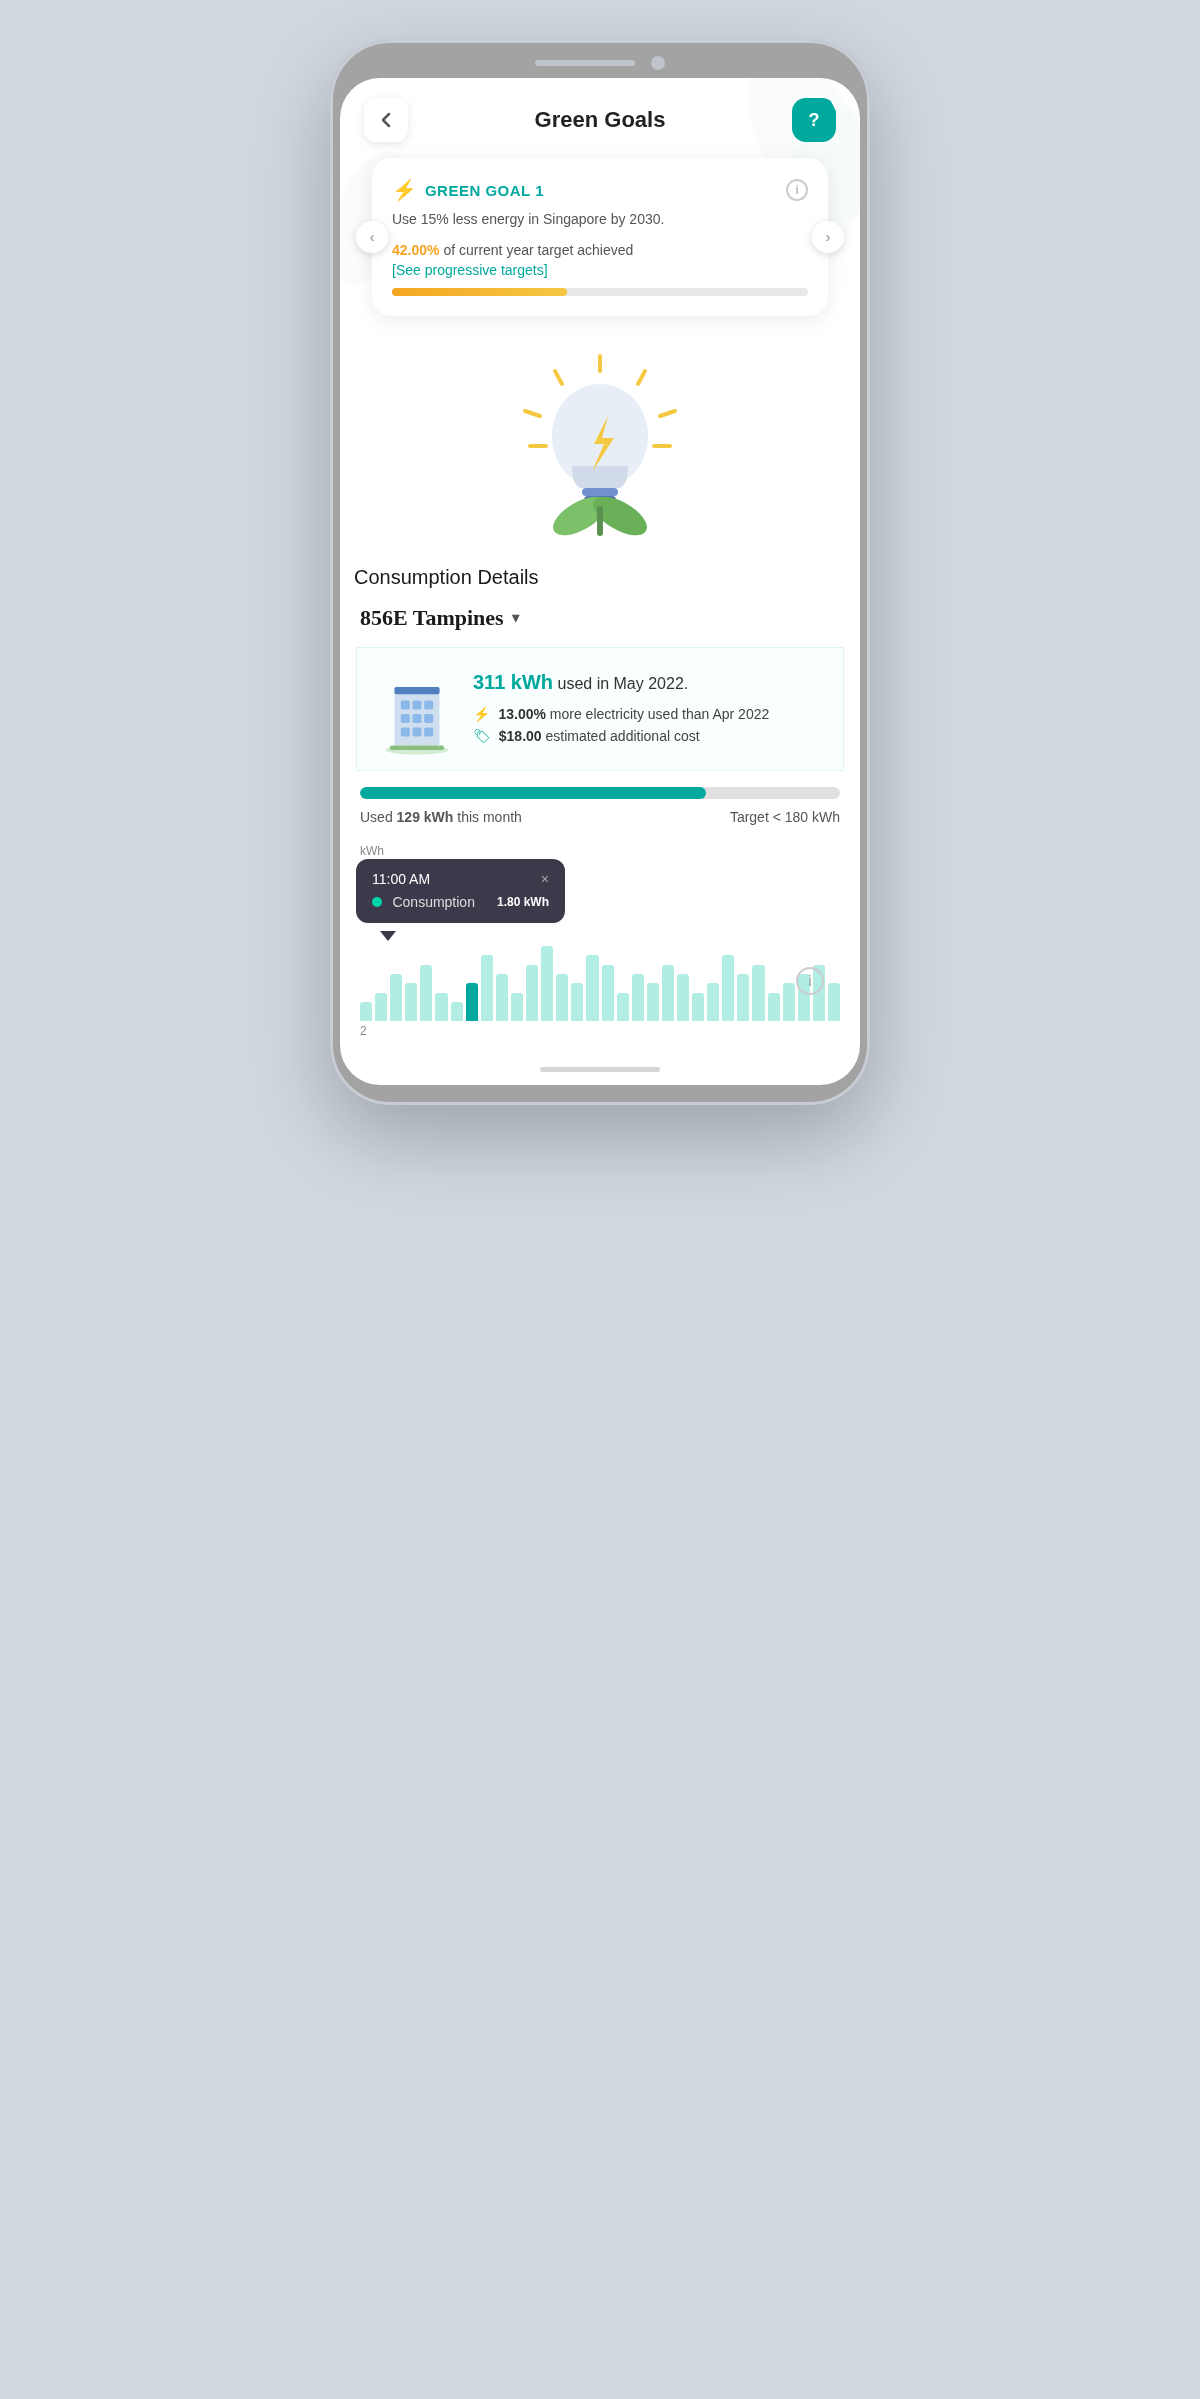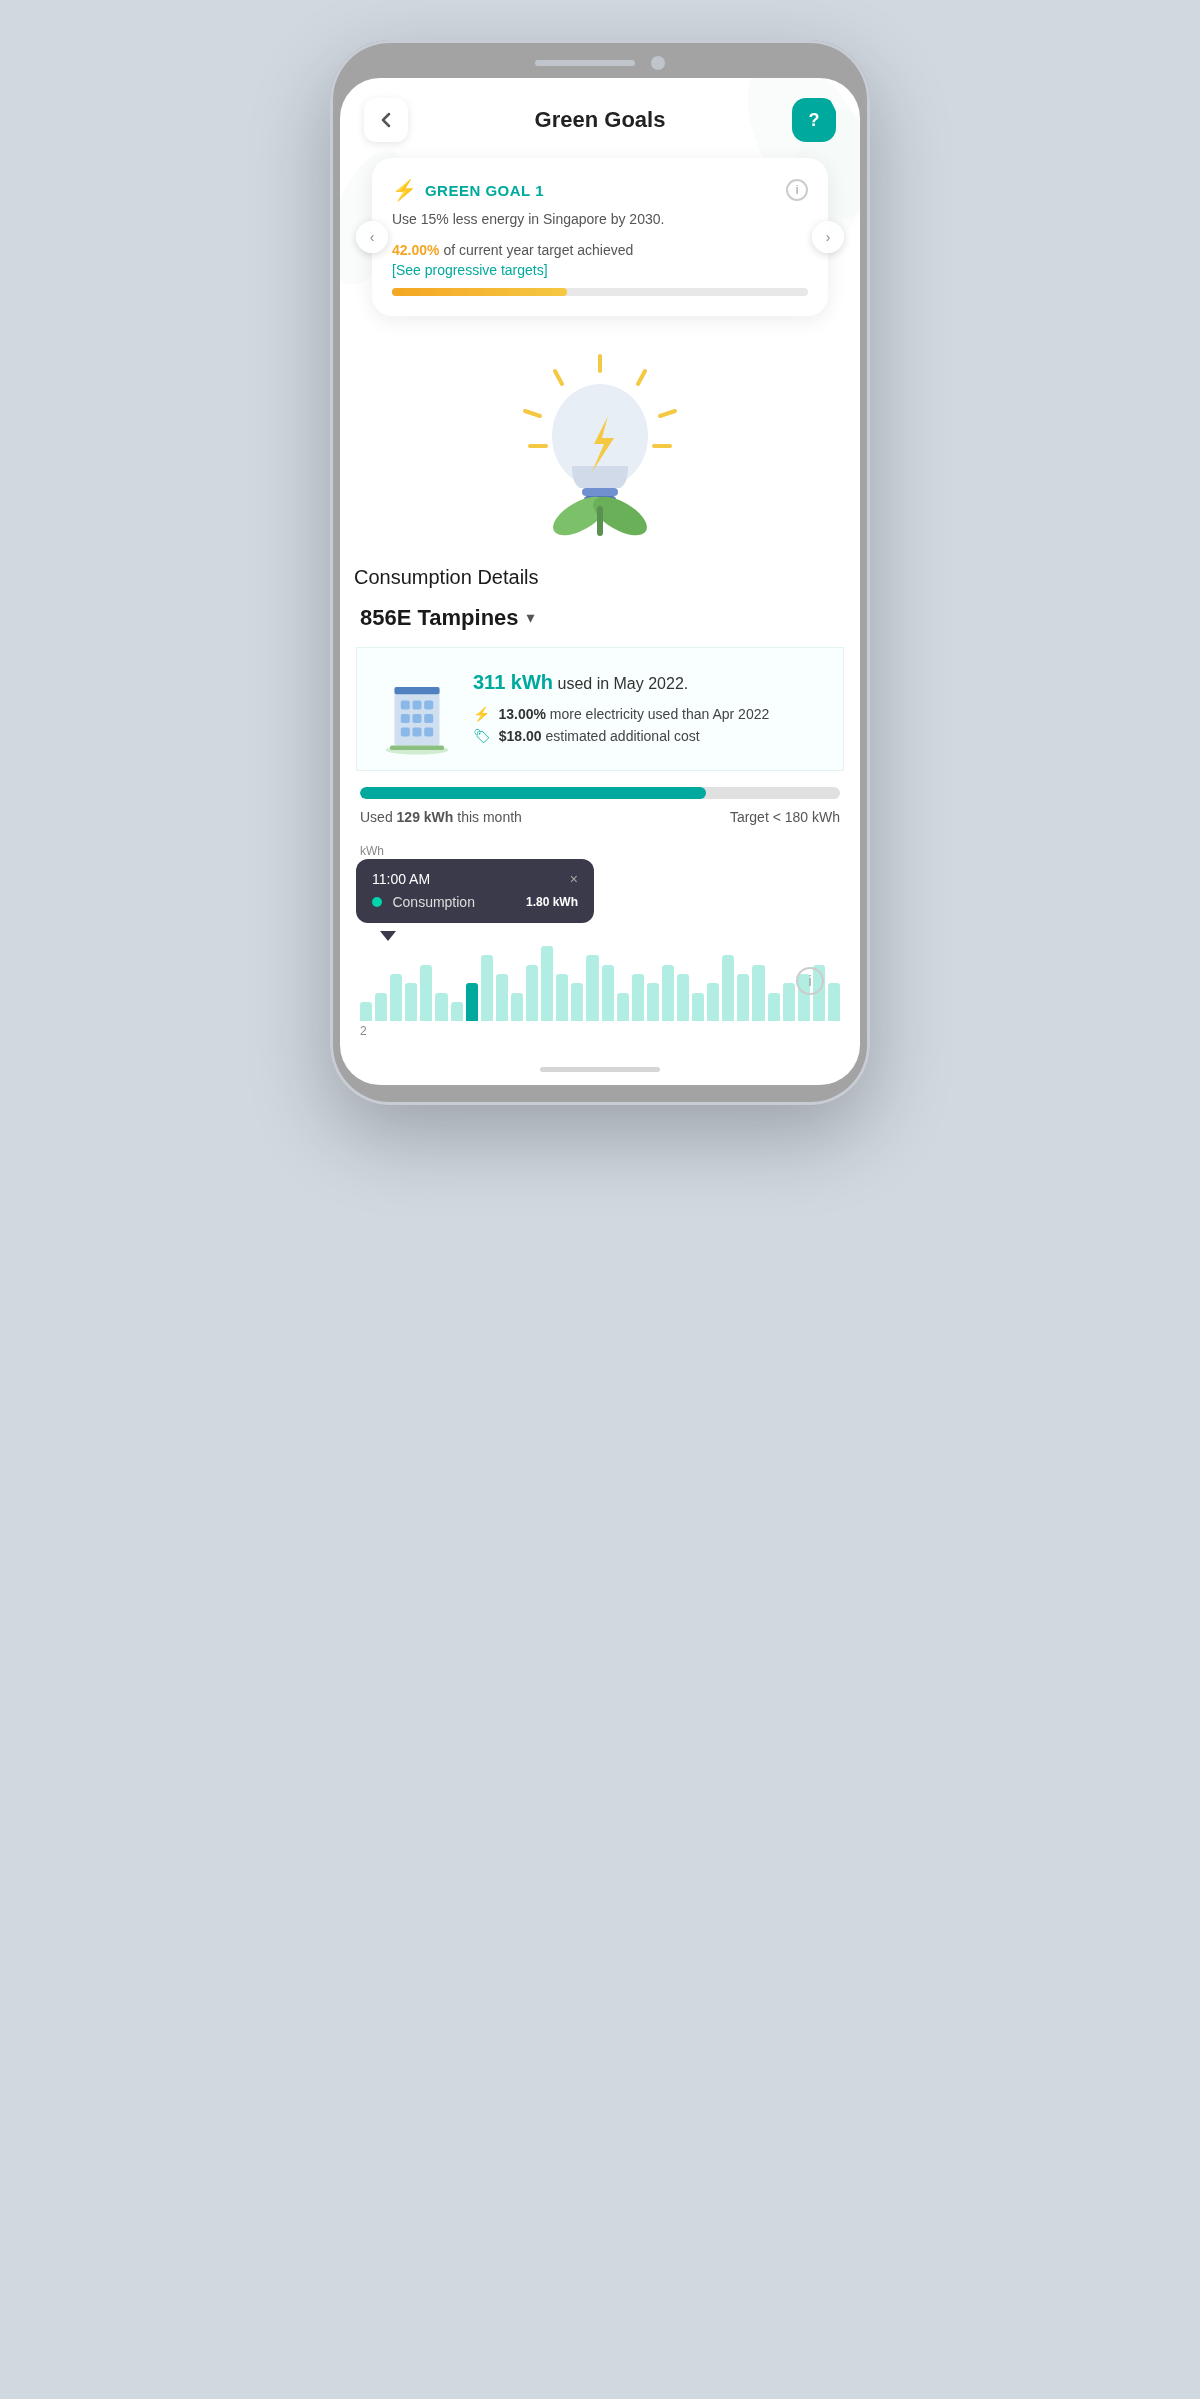--- a/index.html
+++ b/index.html
@@ -277,20 +277,21 @@
       font-weight: 700;
     }
 
     
     .location-selector {
       display: flex;
       align-items: center;
       gap: 8px;
       padding: 0 20px 16px;
       cursor: pointer;
+      font-family: Liberation Serif, serif;
     }
 
     .location-text {
       font-size: 22px;
       font-weight: 800;
       color: #1a1a1a;
     }
 
     .chevron-down {
       color: #555;
@@ -417,21 +418,21 @@
     .tooltip-close {
       color: #aaa;
       font-size: 14px;
       cursor: pointer;
     }
 
     .tooltip-row {
       display: flex;
       align-items: center;
       justify-content: space-between;
-      gap: 51px;
+      gap: 22px;
     }
 
     .tooltip-dot {
       width: 10px;
       height: 10px;
       border-radius: 50%;
       background: #00d4aa;
       display: inline-block;
       margin-right: 6px;
     }

